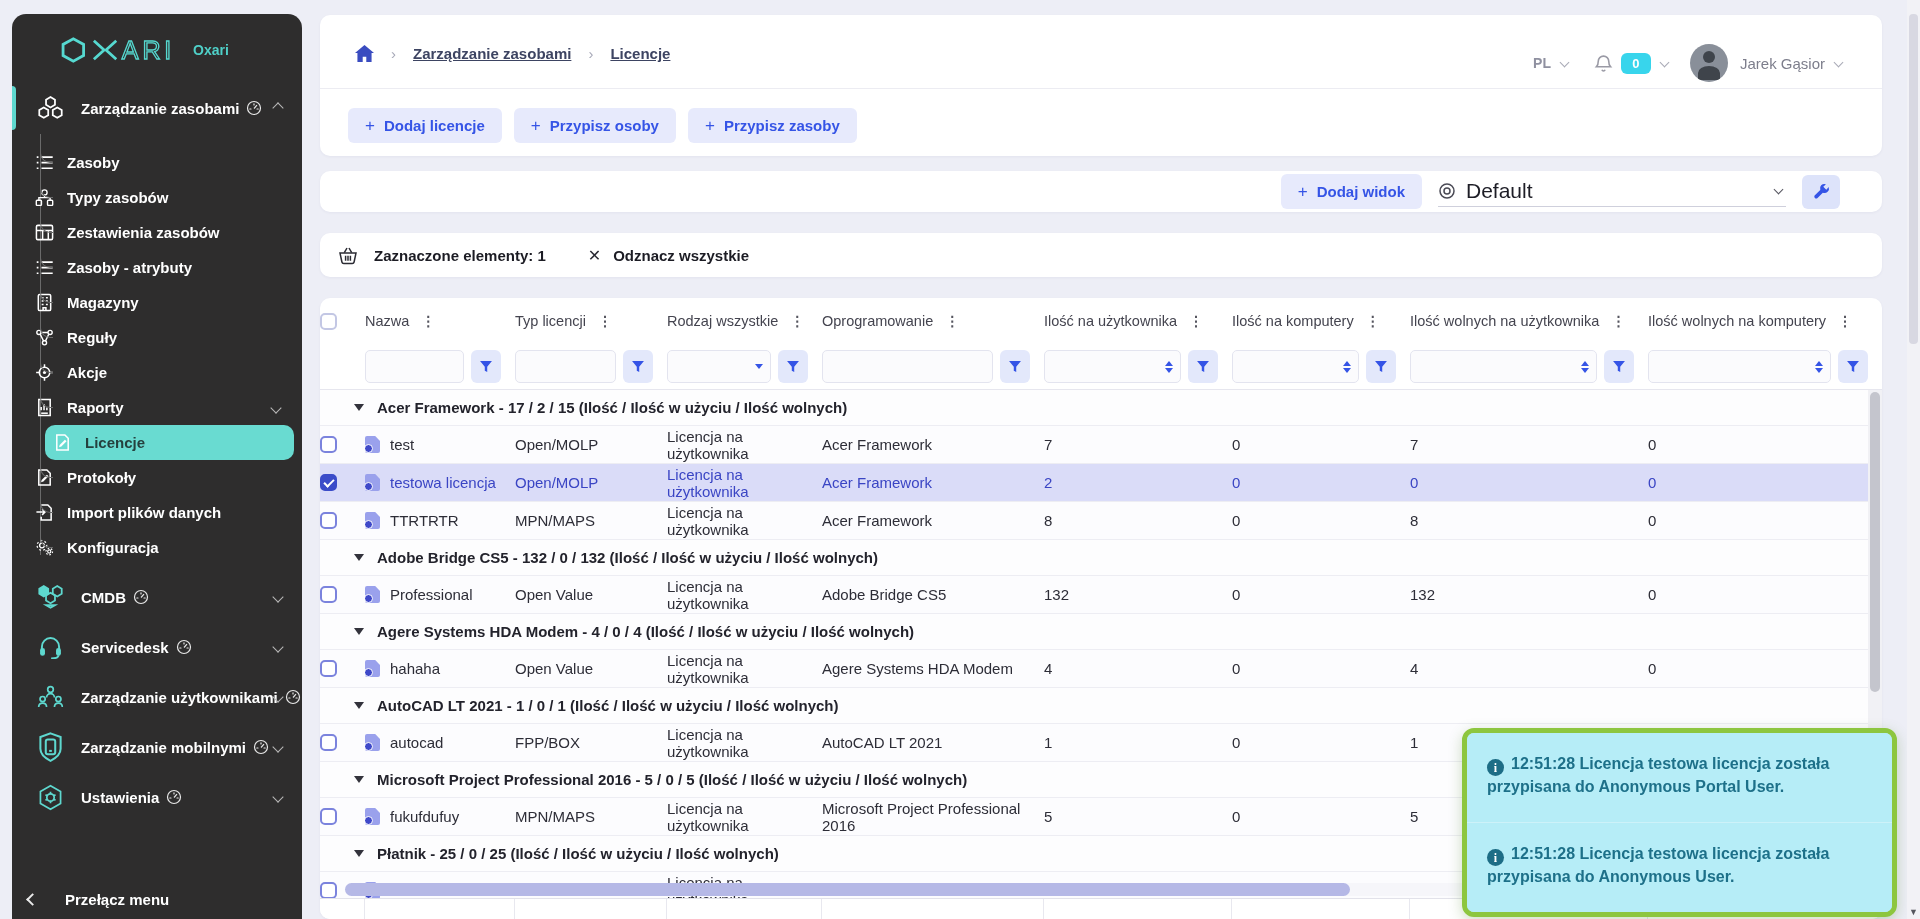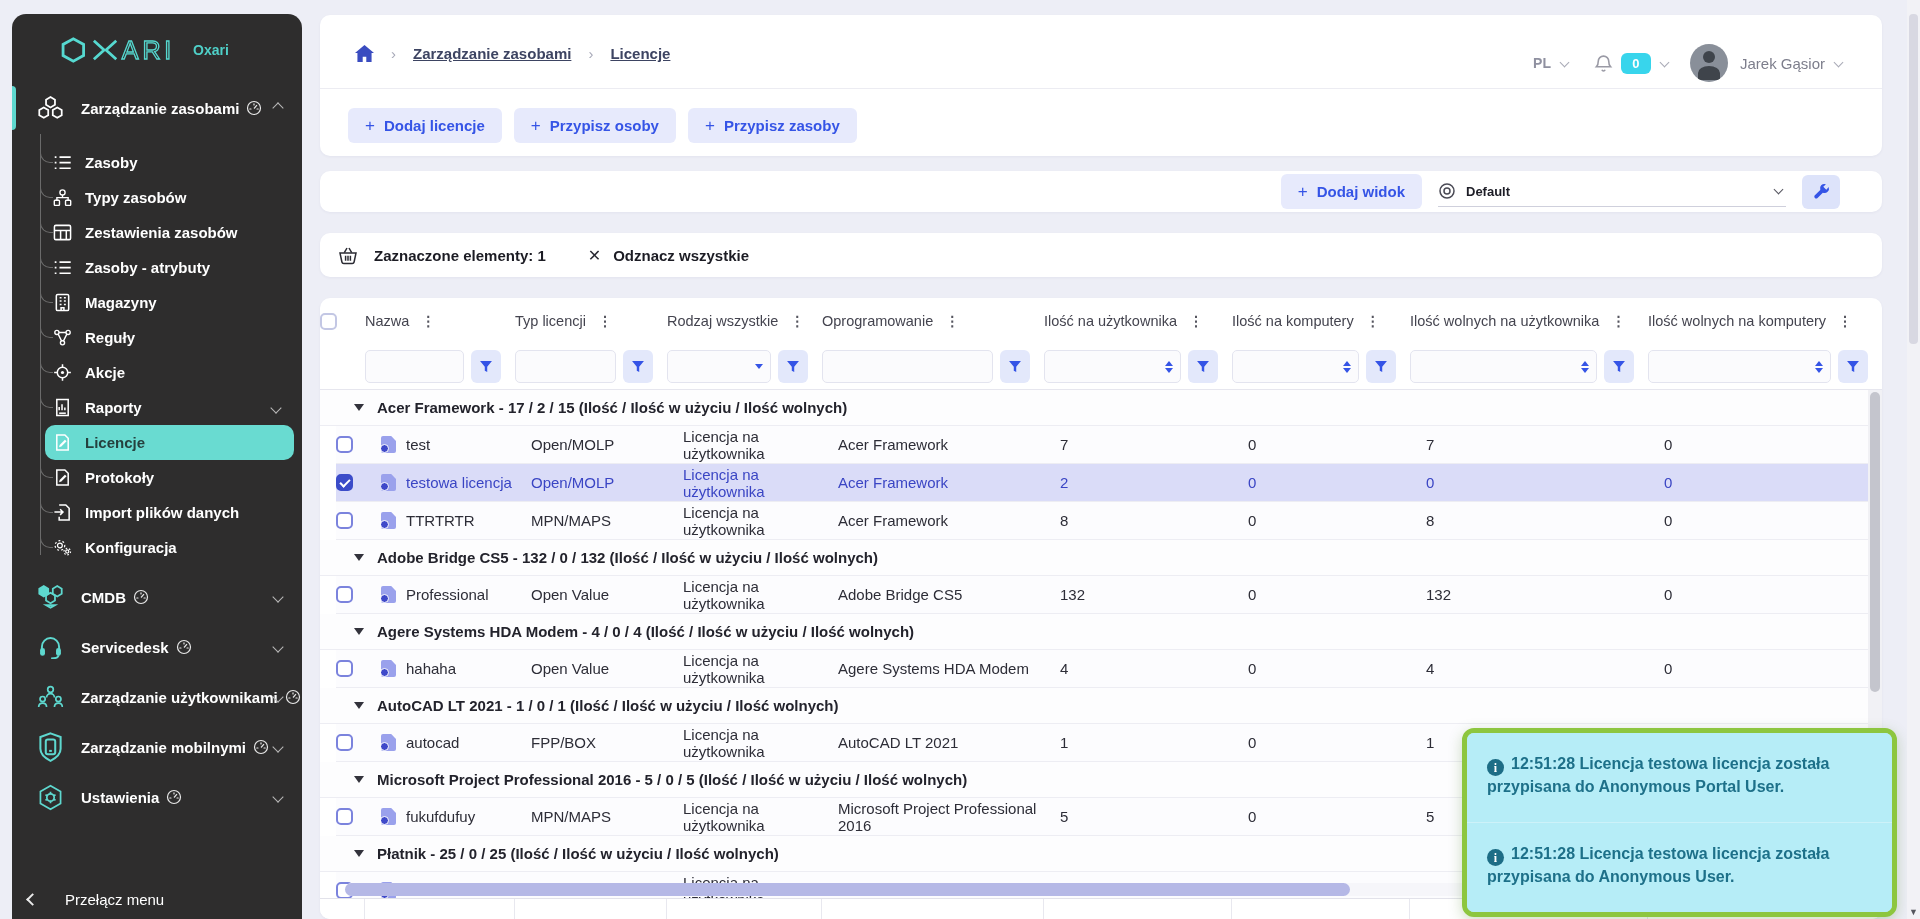--- a/index.html
+++ b/index.html
@@ -16,38 +16,38 @@
   .m-item { position:relative; display:flex; align-items:center; height:36px; padding-left:25px;
     cursor:pointer; margin-bottom:14px; }
   .m-item .m-icon { width:27px; height:24px; display:flex; align-items:center; color:#5ed8cf; margin-right:17px; flex:0 0 27px;}
   .m-item.active .m-icon { color:#fff; }
   .m-item .m-label { font-size:15px; font-weight:700; color:#fff; }
   .m-item .gauge { width:16px; height:16px; color:#e8e8e8; margin-left:7px; }
   .m-item .chev { position:absolute; right:20px; }
   .accent { position:absolute; left:0; top:-4px; width:4px; height:44px; background:#5ed8cf; border-radius:0 4px 4px 0; }
   .sub-list { position:relative; padding:5px 0 8px 0; margin-bottom:6px; }
   .sub-list::before { content:""; position:absolute; left:28px; top:-6px; bottom:18px; border-left:1px solid #6a6a6a; }
-  .s-item { position:relative; display:flex; align-items:center; height:35px; padding-left:41px; cursor:pointer; }
+  .s-item { position:relative; display:flex; align-items:center; height:35px; padding-left:23px; cursor:pointer; }
   .s-item::before { content:""; position:absolute; left:28px; top:-2px; width:12px; height:19px;
     border-left:1px solid #6a6a6a; border-bottom:1px solid #6a6a6a; border-bottom-left-radius:10px; }
   .s-item .s-icon { width:19px; height:19px; color:#fff; margin-right:13px; flex:0 0 19px; display:flex; align-items:center;}
   .s-item .s-label { font-size:15px; font-weight:700; color:#fff; }
   .s-item .chev { position:absolute; right:22px; }
   .s-item.selected { background:#69dbd1; border-radius:10px; margin:0 8px 0 33px; padding-left:8px; height:35px; }
   .s-item.selected::before { display:none; }
   .s-item.selected .s-label { color:#25413e; font-weight:600; }
   .s-item.selected .s-icon { color:#fff; }
   .chev { width:8px; height:8px; border-right:1.6px solid #b9b9b9; border-bottom:1.6px solid #b9b9b9; display:inline-block; }
   .chev.down { transform:rotate(45deg); }
   .chev.up { transform:rotate(-135deg); }
   .side-footer { position:absolute; bottom:0; left:0; right:0; height:40px; display:flex; align-items:center;
     padding-left:16px; cursor:pointer; color:#fff; }
   .side-footer .chl { width:9px; height:9px; border-left:2px solid #e9e9e9; border-bottom:2px solid #e9e9e9;
     transform:rotate(45deg); margin-right:28px; }
-  .side-footer span.lbl { font-size:15px; font-weight:400; }
+  .side-footer span.lbl { font-size:15px; font-weight:700; }
 
   
   .card { position:absolute; left:320px; width:1562px; background:#fff; border-radius:10px;
     box-shadow:0 1px 3px rgba(40,40,90,.05); }
   #card-head { top:15px; height:141px; }
   #card-views { top:171px; height:41px; }
   #card-select { top:233px; height:44px; }
   #card-table { top:298px; height:621px; border-radius:10px; overflow:hidden; }
 
   
@@ -71,21 +71,21 @@
     min-width:30px; height:21px; display:flex; align-items:center; justify-content:center; margin-left:8px; }
   .avatar { width:38px; height:38px; border-radius:50%; background:#898f99; position:relative; overflow:hidden; margin-left:22px; }
   .avatar::before { content:""; position:absolute; top:7px; left:13px; width:12px; height:12px; border-radius:50%; background:#3f444b; }
   .avatar::after { content:""; position:absolute; top:22px; left:8px; width:22px; height:14px; border-radius:50% 50% 0 0; background:#3f444b; }
   .uname { color:#7d7e8c; font-size:15px; margin-left:12px; }
 
   
   .views-row { position:absolute; inset:0; display:flex; align-items:center; justify-content:flex-end;
     padding-right:42px; gap:16px; }
   .view-select { display:flex; align-items:center; width:348px; height:30px; border-bottom:1px solid #cfd0dc; cursor:pointer; }
-  .view-select .vlabel { color:#1d1d26; font-size:13px; margin-left:10px; flex:1;font-weight:bold; }
+  .view-select .vlabel { color:#1d1d26; font-size:21px; margin-left:10px; flex:1; }
   .caret-dk { width:7px; height:7px; border-right:1.7px solid #55555f; border-bottom:1.7px solid #55555f;
     transform:rotate(45deg); margin:0 4px 3px 0; }
   .wrench-btn { width:38px; height:34px; background:#dde3fa; border-radius:6px; display:flex;
     align-items:center; justify-content:center; cursor:pointer; border:none; }
   .wrench-btn svg { width:17px; height:17px; color:#3554e6; }
 
   
   .sel-row { position:absolute; inset:0; display:flex; align-items:center; padding-left:18px; }
   .sel-label { font-size:15px; color:#1c1c24; font-weight:600; margin-left:16px; }
   .x-icon { font-size:16px; color:#2a2a33; margin-left:42px; cursor:pointer; }
@@ -109,21 +109,21 @@
   .funnel-btn { width:30px; height:33px; background:#e3e8fb; border:none; border-radius:6px; margin-left:7px;
     display:flex; align-items:center; justify-content:center; cursor:pointer; flex:0 0 30px; }
   .funnel-btn svg { width:14px; height:14px; color:#3554e6; }
 
   .tbody { position:absolute; top:92px; left:0; right:14px; bottom:21px; overflow:hidden; }
   .group-row { height:36px; display:flex; align-items:center; padding-left:34px; gap:13px;
     font-weight:700; font-size:15px; color:#23232c; border-bottom:1px solid #ededf3; background:#fdfdfe; cursor:pointer;}
   .g-caret { width:0; height:0; border-left:5px solid transparent; border-right:5px solid transparent;
     border-top:7px solid #33333c; }
   .data-row { height:38px; align-items:center; font-size:15px; color:#2d2d37;
-    border-bottom:1px solid #ededf3; background:#fcfcfe; cursor:pointer;margin-left:16px; }
+    border-bottom:1px solid #ededf3; background:#fcfcfe; cursor:pointer; }
   .data-row.selected { background:#dadcf8; color:#3a45c4; }
   .name-cell { display:flex; align-items:center; gap:10px; }
   .doc-icon { width:15px; height:17px; background:#9aa1ec; border-radius:2px; position:relative; flex:0 0 15px;
     clip-path:polygon(0 0,68% 0,100% 30%,100% 100%,0 100%); }
   .doc-icon::after { content:""; position:absolute; left:-1px; bottom:0px; width:7px; height:7px; border-radius:50%;
     background:#3f49c9; border:1.5px solid #fff; }
   .cb { width:17px; height:17px; border:2px solid #7b83dd; border-radius:5px; background:#fff; cursor:pointer;
     display:flex; align-items:center; justify-content:center; }
   .cb.hd { border-color:#c3c7e4; }
   .cb.checked { background:#3b4cc9; border-color:#3b4cc9; }

